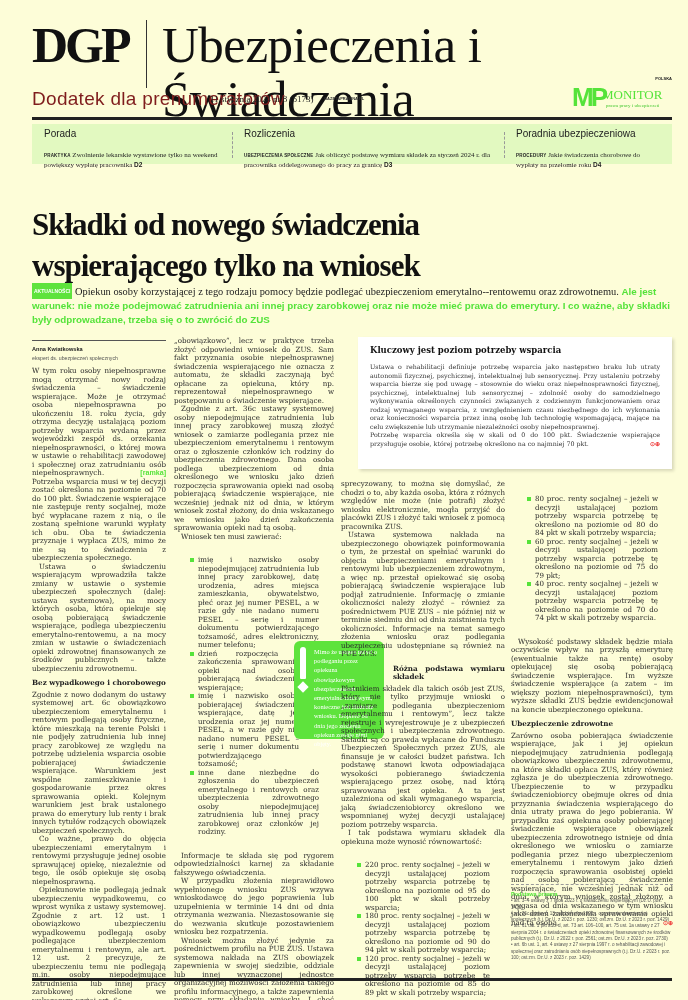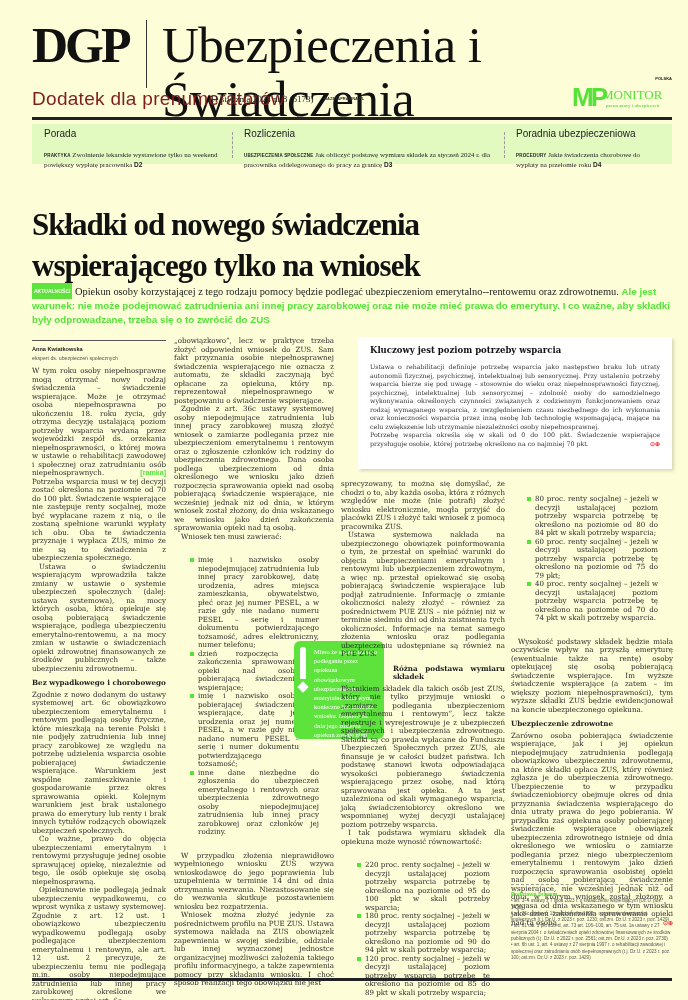--- a/index.html
+++ b/index.html
@@ -149,20 +149,21 @@
 <div class="col col2">
   <p class="first">„obowiązkowo”, lecz w praktyce trzeba złożyć odpowiedni wniosek do ZUS. Sam fakt przyznania osobie niepełnosprawnej świadczenia wspierającego nie oznacza z automatu, że składki zaczynają być opłacane za opiekuna, który np. reprezentował niepełnosprawnego w postępowaniu o świadczenie wspierające.</p>
   <p>Zgodnie z art. 36c ustawy systemowej osoby niepodejmujące zatrudnienia lub innej pracy zarobkowej muszą złożyć wniosek o zamiarze podlegania przez nie ubezpieczeniom emerytalnemu i rentowym oraz o zgłoszenie członków ich rodziny do ubezpieczenia zdrowotnego. Dana osoba podlega ubezpieczeniom od dnia określonego we wniosku jako dzień rozpoczęcia sprawowania opieki nad osobą pobierającą świadczenie wspierające, nie wcześniej jednak niż od dnia, w którym wniosek został złożony, do dnia wskazanego we wniosku jako dzień zakończenia sprawowania opieki nad tą osobą.</p>
   <p>Wniosek ten musi zawierać:</p>
   <ul class="bul">
     <li>imię i nazwisko osoby niepodejmującej zatrudnienia lub innej pracy zarobkowej, datę urodzenia, adres miejsca zamieszkania, obywatelstwo, płeć oraz jej numer PESEL, a w razie gdy nie nadano numeru PESEL – serię i numer dokumentu potwierdzającego tożsamość, adres elektroniczny, numer telefonu;</li>
     <li style="width:110px">dzień rozpoczęcia i zakończenia sprawowania opieki nad osobą pobierającą świadczenie wspierające;</li>
     <li style="width:110px">imię i nazwisko osoby pobierającej świadczenie wspierające, datę jej urodzenia oraz jej numer PESEL, a w razie gdy nie nadano numeru PESEL – serię i numer dokumentu potwierdzającego tożsamość;</li>
     <li>inne dane niezbędne do zgłoszenia do ubezpieczeń emerytalnego i rentowych oraz ubezpieczenia zdrowotnego osoby niepodejmującej zatrudnienia lub innej pracy zarobkowej oraz członków jej rodziny.</li>
   </ul>
+  <p>Informacje te składa się pod rygorem odpowiedzialności karnej za składanie fałszywego oświadczenia.</p>
   <p>W przypadku złożenia nieprawidłowo wypełnionego wniosku ZUS wzywa wnioskodawcę do jego poprawienia lub uzupełnienia w terminie 14 dni od dnia otrzymania wezwania. Niezastosowanie się do wezwania skutkuje pozostawieniem wniosku bez rozpatrzenia.</p>
   <p>Wniosek można złożyć jedynie za pośrednictwem profilu na PUE ZUS. Ustawa systemowa nakłada na ZUS obowiązek zapewnienia w swojej siedzibie, oddziale lub innej wyznaczonej jednostce organizacyjnej możliwości założenia takiego profilu informacyjnego, a także zapewnienia pomocy przy składaniu wniosku. I choć sposób realizacji tego obowiązku nie jest</p>
 </div>
 
 <div class="keybox">
   <h3>Kluczowy jest poziom potrzeby wsparcia</h3>
   <p>Ustawa o rehabilitacji definiuje potrzebę wsparcia jako następstwo braku lub utraty autonomii fizycznej, psychicznej, intelektualnej lub sensorycznej. Przy ustaleniu potrzeby wsparcia bierze się pod uwagę – stosownie do wieku oraz niepełnosprawności fizycznej, psychicznej, intelektualnej lub sensorycznej – zdolność osoby do samodzielnego wykonywania określonych czynności związanych z codziennym funkcjonowaniem oraz rodzaj wymaganego wsparcia, z uwzględnieniem czasu niezbędnego do ich wykonania oraz konieczności wsparcia przez inną osobę lub technologię wspomagającą, mające na celu zwiększenie lub utrzymanie niezależności osoby niepełnosprawnej.</p>
   <p><span>Potrzebę wsparcia określa się w skali od 0 do 100 pkt. Świadczenie wspierające przysługuje osobie, której potrzebę określono na co najmniej 70 pkt.</span> <span class="endmark">⊙⊕</span></p>
 </div>
 

